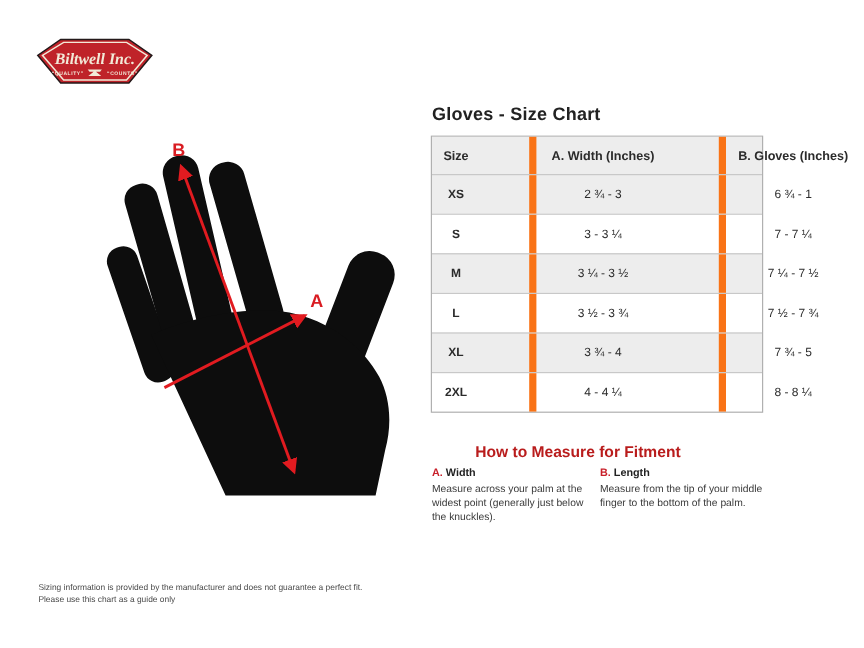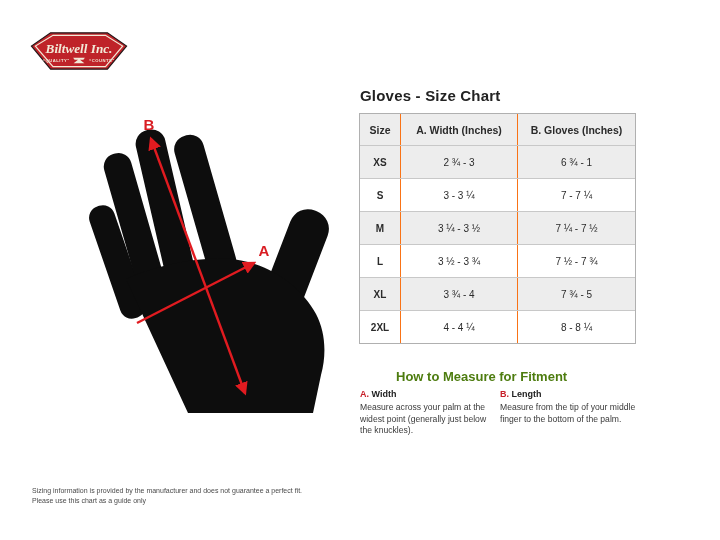--- a/index.html
+++ b/index.html
@@ -21,33 +21,34 @@
     position:absolute;left:360px;top:87px;
     font-size:15px;font-weight:700;letter-spacing:.2px;color:#222;
   }
   .size-table{
     position:absolute;left:359px;top:113px;width:277px;
     border:1px solid #b0b0b0;box-sizing:border-box;background:#fff;
   }
   .t-row{
     display:grid;grid-template-columns:40px 117px 118px;
     border-top:1px solid #c8c8c8;
+    gap:41px;
   }
   .t-row:first-child{border-top:none;}
   .t-row.head .cell{height:31px;font-weight:700;font-size:10.5px;}
   .cell{
     height:32px;display:flex;align-items:center;justify-content:center;
-    border-left:1px solid #f97316;font-size:10px;color:#2b2b2b;
+    border-left:6px solid #f97316;font-size:10px;color:#2b2b2b;
   }
   .cell:first-child{border-left:none;font-weight:700;font-size:10px;}
   .t-row.shade{background:#ededed;}
 
   .measure-title{
     position:absolute;left:360px;top:369px;
-    font-size:13px;font-weight:700;color:#4d7c0f;padding-left:36px;
+    font-size:13px;font-weight:700;color:#b91c1c;padding-left:36px;
   }
   .measure-col{position:absolute;top:389px;}
   .measure-col.a{left:360px;width:138px;}
   .measure-col.b{left:500px;width:152px;}
   .measure-head{font-size:9px;font-weight:700;color:#222;margin-bottom:3px;}
   .measure-head .ltr{color:#c8202a;}
   .measure-desc{font-size:8.6px;line-height:11.5px;color:#3a3a3a;}
 
   
   .footnote{

